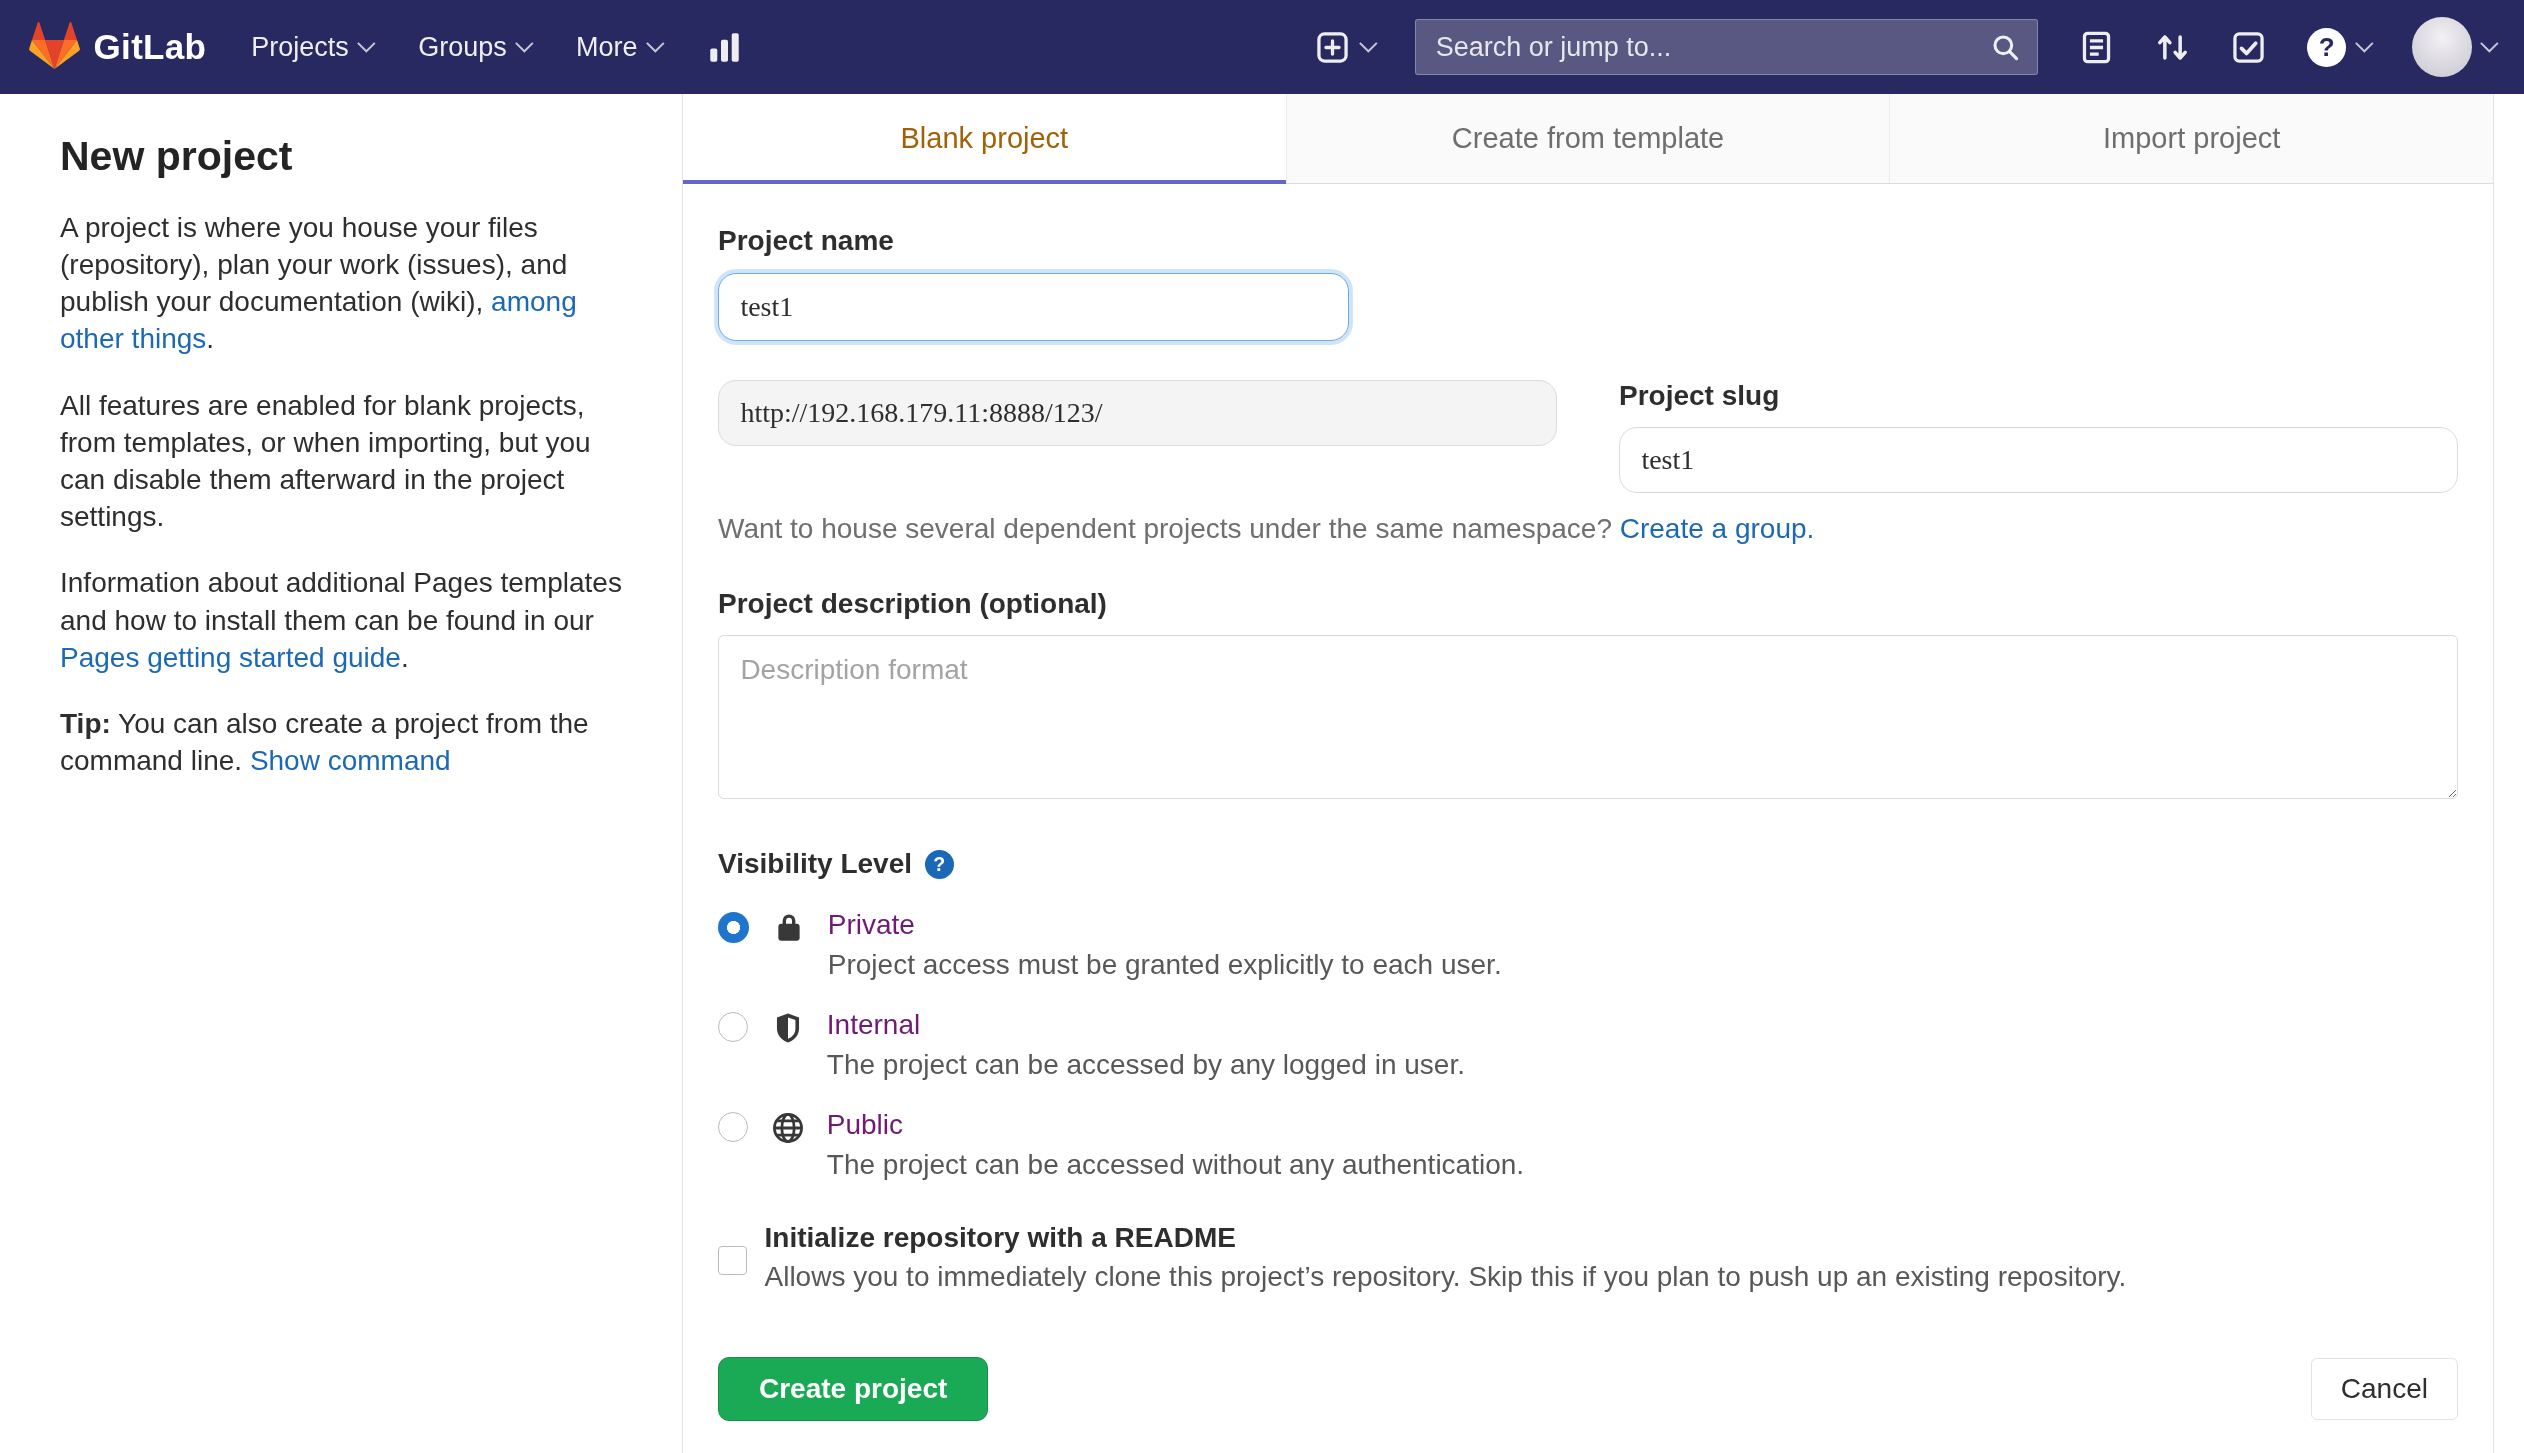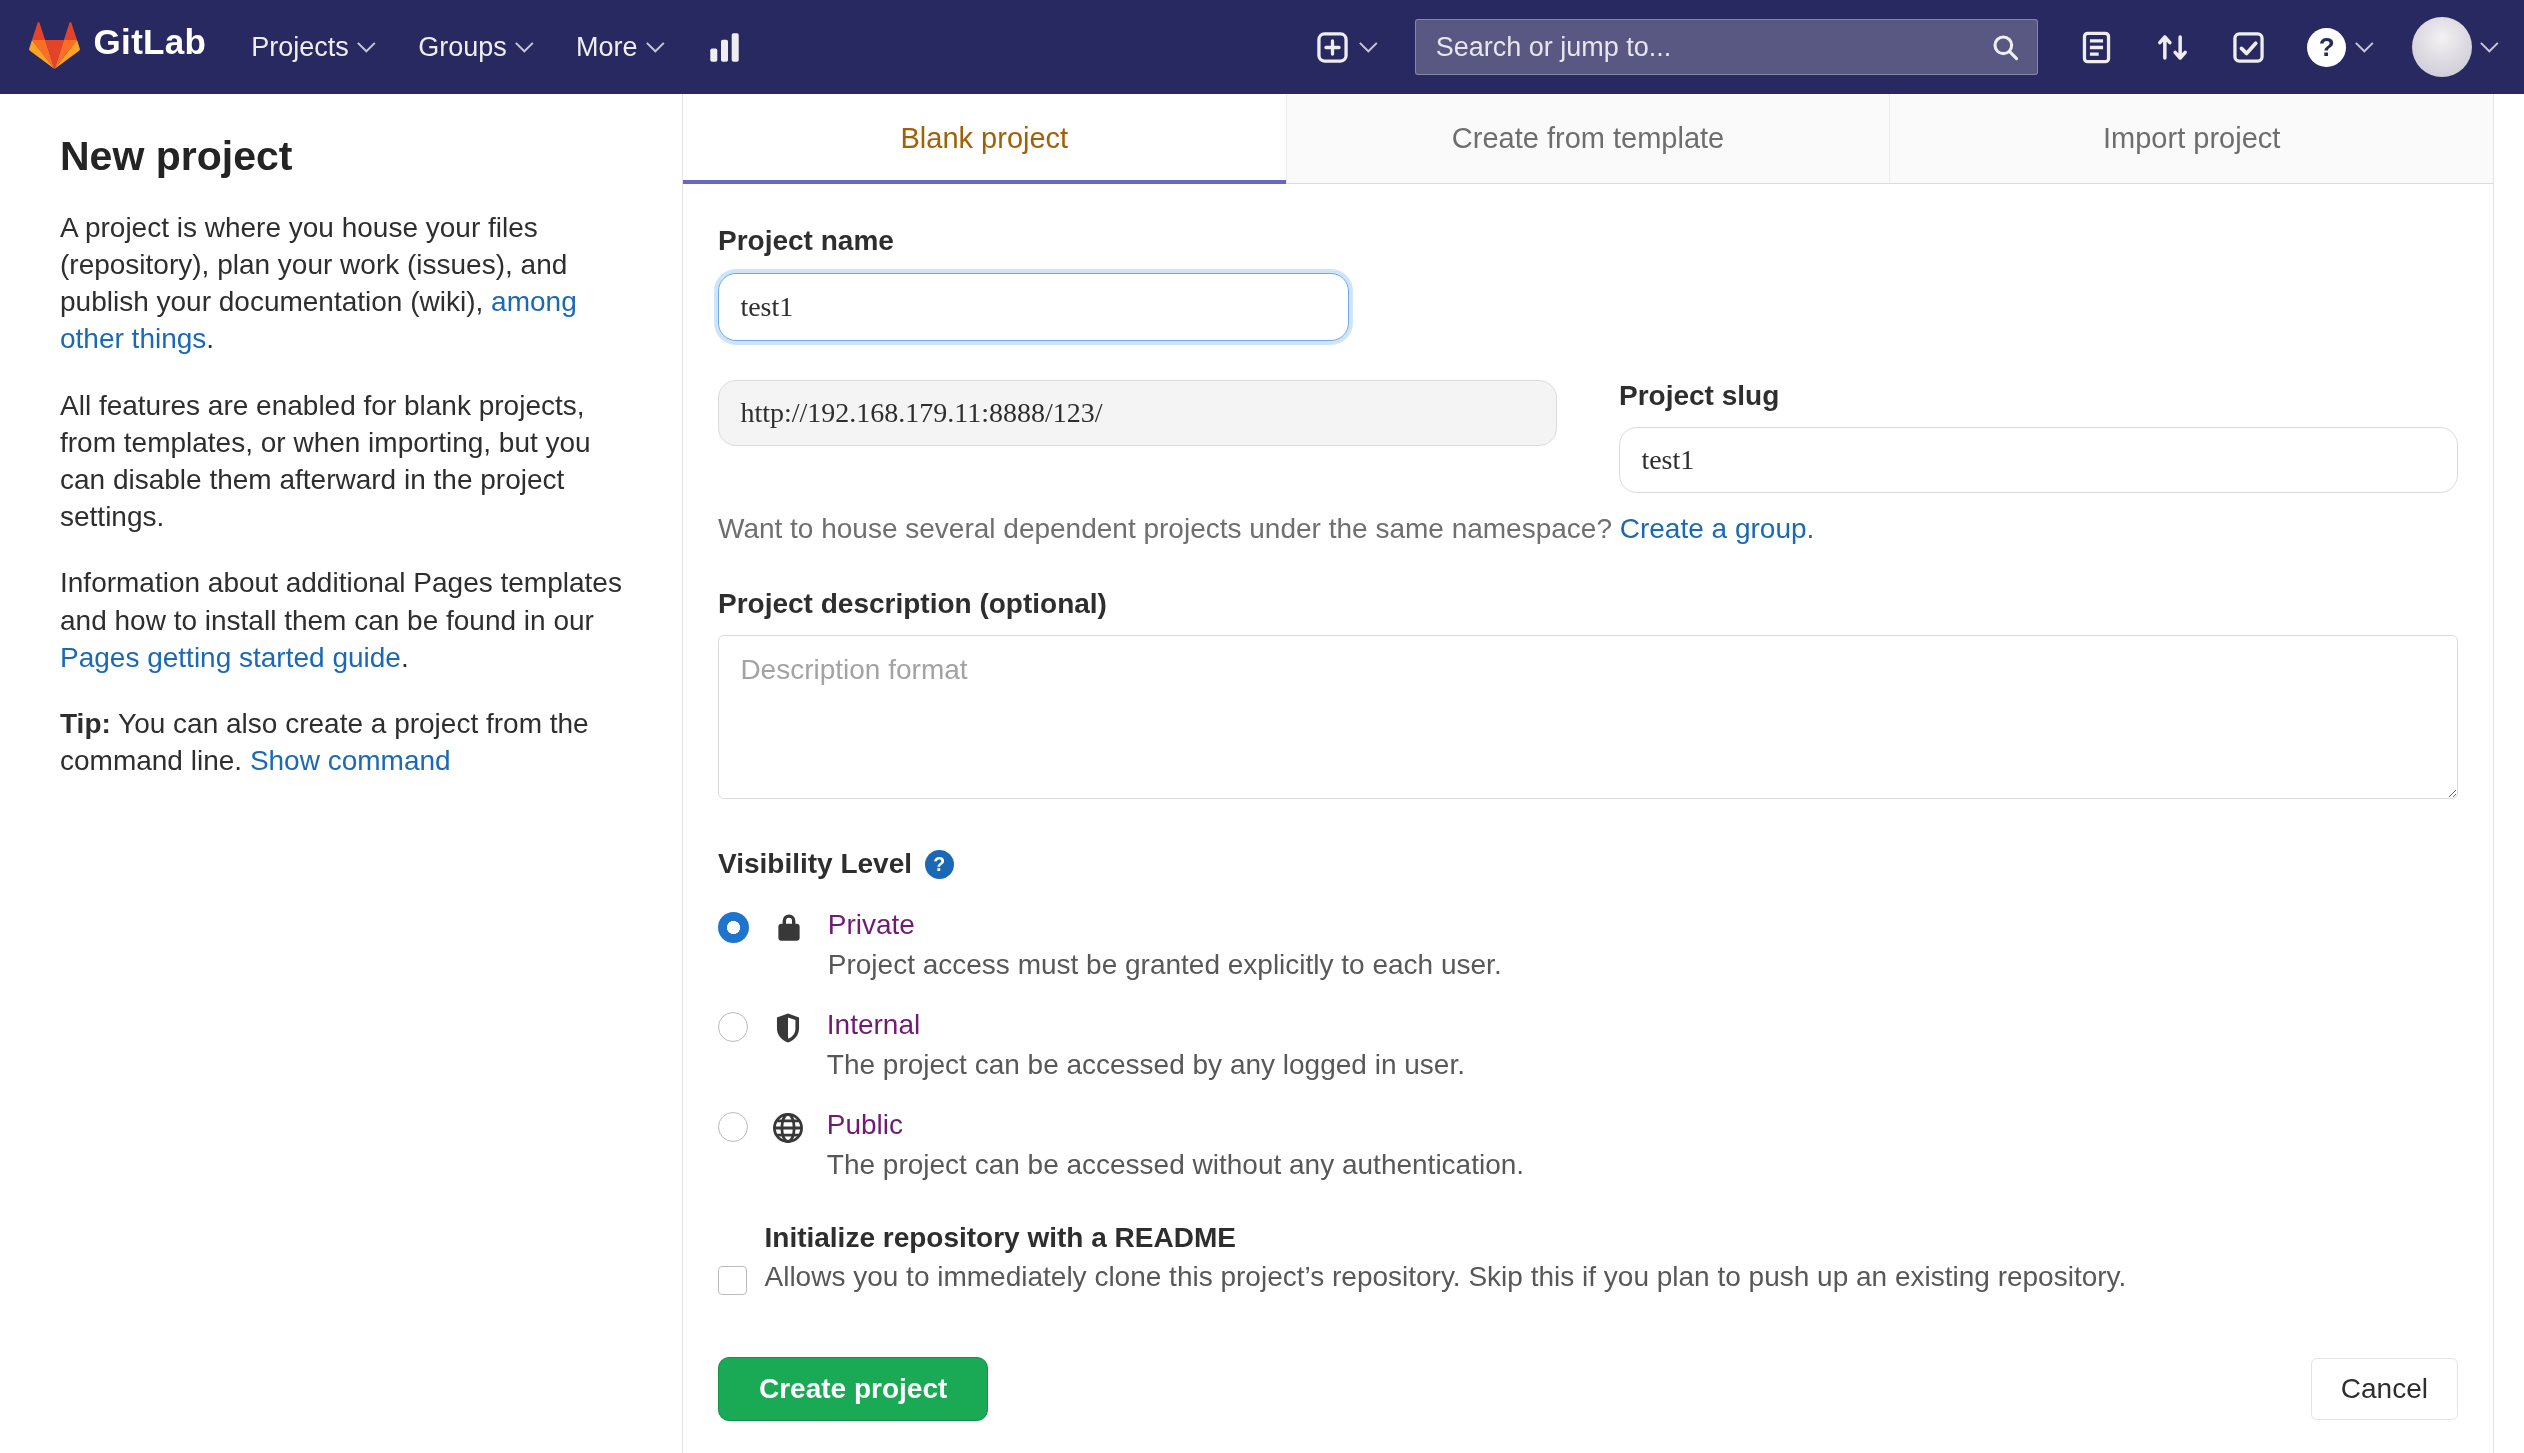--- a/index.html
+++ b/index.html
@@ -3,21 +3,21 @@
 <meta charset="utf-8">
 <style>
   *{box-sizing:border-box}
   html,body{margin:0;padding:0}
   body{width:2525px;height:1453px;font-family:"Liberation Sans","DejaVu Sans",sans-serif;background:#fff;color:#2e2e2e;overflow:hidden}
   a{cursor:pointer}
   .link{color:var(--link-blue,#1b69b6);text-decoration:none}
 
   
   .navbar{height:94px;background:var(--navbar-bg,#292961);display:flex;align-items:center;padding:0 29px;color:#fff}
-  .brand{display:flex;align-items:flex-start;gap:13.6px;color:#fff;text-decoration:none}
+  .brand{display:flex;align-items:center;gap:13.6px;color:#fff;text-decoration:none}
   .brand-text{font-size:35px;font-weight:bold;letter-spacing:0.3px}
   .nav-menu{display:flex;align-items:center;margin-left:45px;gap:45px}
   .nav-item{display:flex;align-items:center;font-size:27px;color:rgba(255,255,255,.92);cursor:pointer;white-space:nowrap}
   .chev{width:12.7px;height:12.7px;border-right:2.9px solid currentColor;border-bottom:2.9px solid currentColor;transform:rotate(45deg);margin-left:11.7px;margin-top:-7.8px;opacity:.8;display:inline-block}
   .nav-icon-btn{display:flex;align-items:center;color:rgba(255,255,255,.92);cursor:pointer}
   .nav-icon-btn svg{width:35px;height:35px;display:block}
   .nav-right{margin-left:auto;display:flex;align-items:center;gap:41px}
   .searchbox{width:623px;height:56px;background:rgba(255,255,255,.22);border:1px solid rgba(255,255,255,.28);border-radius:3px;display:flex;align-items:center;padding:0 17.5px}
   .searchbox input{flex:1;background:transparent;border:none;outline:none;color:#fff;font-size:27px;font-family:inherit}
   .searchbox input::placeholder{color:rgba(255,255,255,.85)}
@@ -56,21 +56,21 @@
   .vis-head .flabel{margin:0}
   .qmark{width:29px;height:29px;border-radius:50%;background:var(--link-blue,#1b69b6);color:#fff;font-size:19.5px;font-weight:bold;display:flex;align-items:center;justify-content:center;cursor:pointer;flex-shrink:0}
   .vis-row{display:flex;align-items:flex-start;margin-bottom:23.4px;cursor:pointer}
   .radio{width:30px;height:30px;border-radius:50%;border:1.9px solid #bbb;background:#fff;flex-shrink:0;margin-top:4.9px}
   .radio.selected{width:31px;height:31px;border:none;background:radial-gradient(circle,#fff 6.3px,var(--radio-selected-blue,#1f75cb) 6.8px)}
   .vis-icon{margin-left:23.4px;margin-top:3.9px;flex-shrink:0}
   .vis-icon svg{width:34px;height:34px;display:block}
   .vis-text{margin-left:21.4px}
   .vis-name{font-size:28px;color:#701a75;line-height:1.25}
   .vis-desc{font-size:28px;color:#585858;margin-top:4.9px;line-height:1.3}
-  .readme-row{display:flex;align-items:flex-end;margin-top:39px;cursor:pointer}
+  .readme-row{display:flex;align-items:center;margin-top:39px;cursor:pointer}
   .checkbox{width:29px;height:29px;border:1.9px solid #bbb;border-radius:3.9px;background:#fff;flex-shrink:0;margin-top:4.9px}
   .readme-row .vis-text{margin-left:17.5px}
   .readme-name{font-size:28px;font-weight:bold;color:#2e2e2e}
   .actions{display:flex;justify-content:space-between;align-items:center;margin-top:62px}
   .btn-green{height:64px;padding:0 40px;background:var(--primary-green,#1aaa55);border:1px solid #168f48;border-radius:11px;color:#fff;font-size:28px;font-weight:bold;font-family:inherit;cursor:pointer}
   .btn-cancel{height:62px;padding:12px 29px;background:#fff;border:1px solid #e3e3e3;border-radius:5.8px;color:#2e2e2e;font-size:28px;font-family:inherit;cursor:pointer}
 </style>
 </head>
 <body>
 

